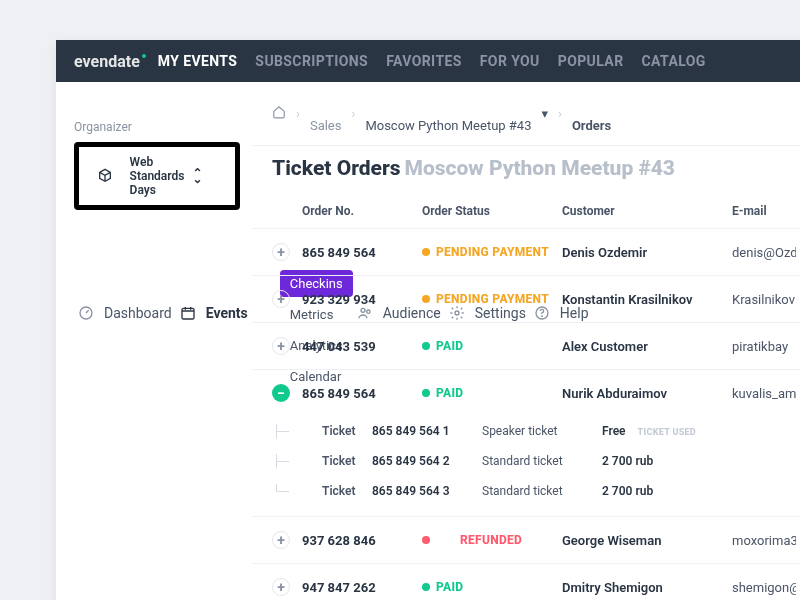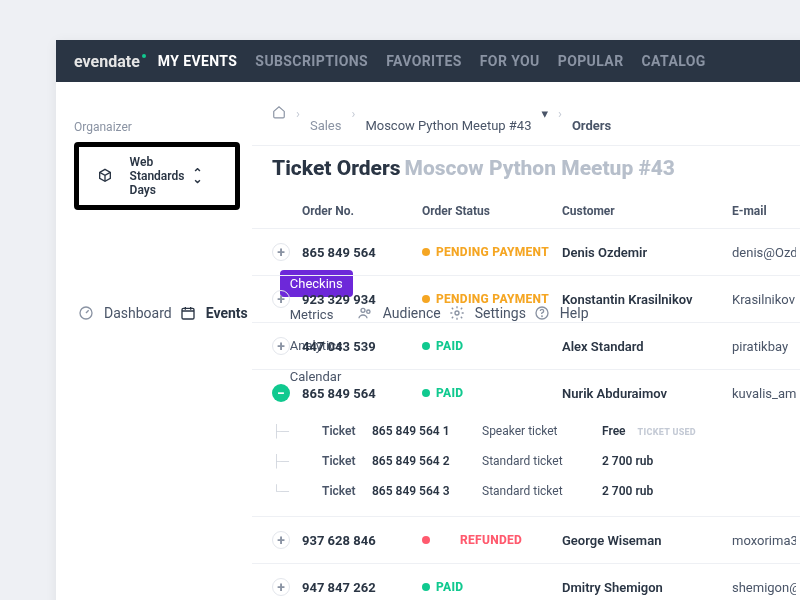--- a/index.html
+++ b/index.html
@@ -197,21 +197,21 @@
             <div class="cust">Konstantin Krasilnikov</div>
             <div class="email">Krasilnikov</div>
           </div>
           <div class="row">
             <div><span class="expand ">+</span></div>
             <div class="ord">447 043 539</div>
             <div class="status paid">
               <span class="dot"></span>
               <span class="st-txt">PAID</span>
             </div>
-            <div class="cust">Alex Standard</div>
+            <div class="cust">Alex Customer</div>
             <div class="email">piratikbay</div>
           </div>
           <div class="row expanded">
             <div><span class="expand open">−</span></div>
             <div class="ord">865 849 564</div>
             <div class="status paid">
               <span class="dot"></span>
               <span class="st-txt">PAID</span>
             </div>
             <div class="cust">Nurik Abduraimov</div>

